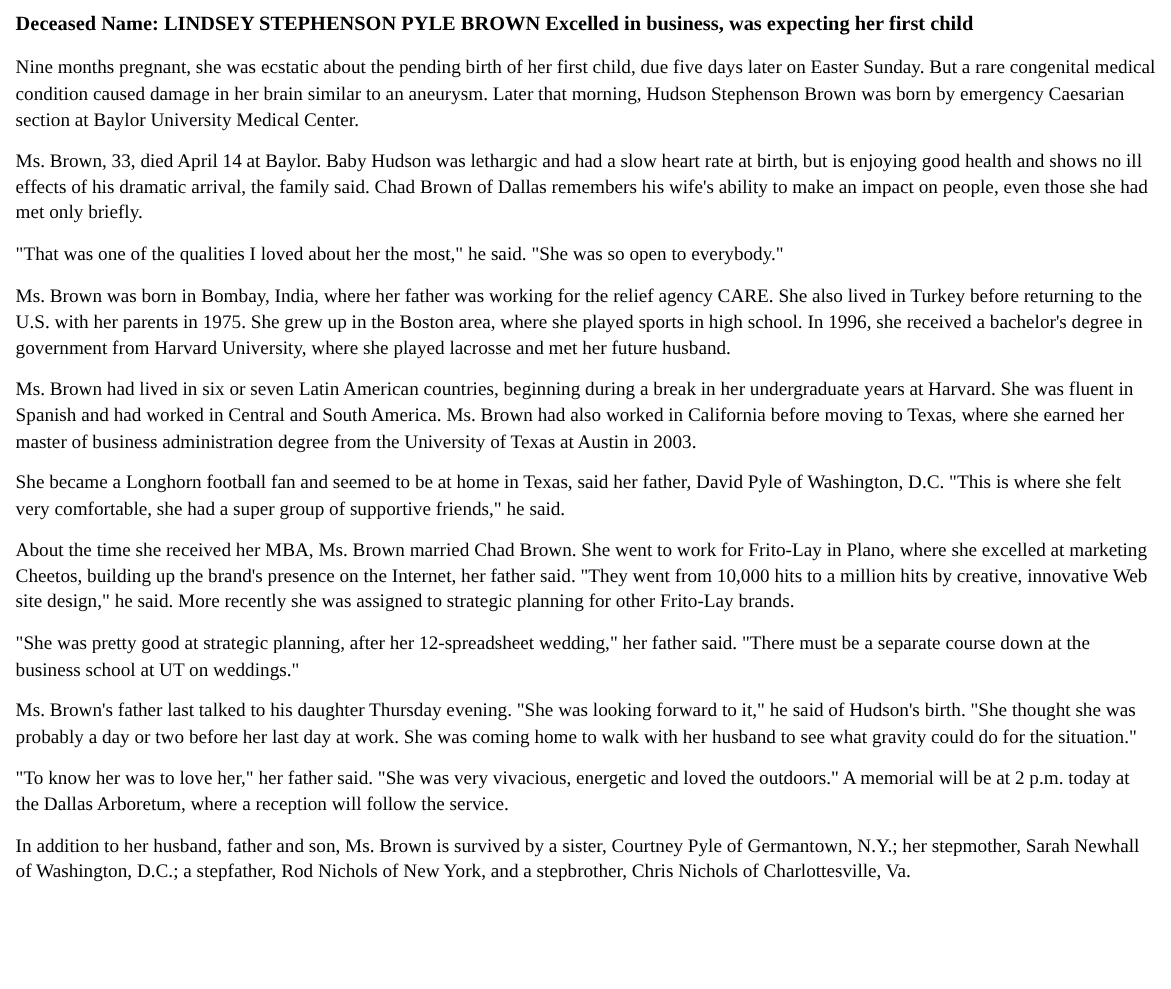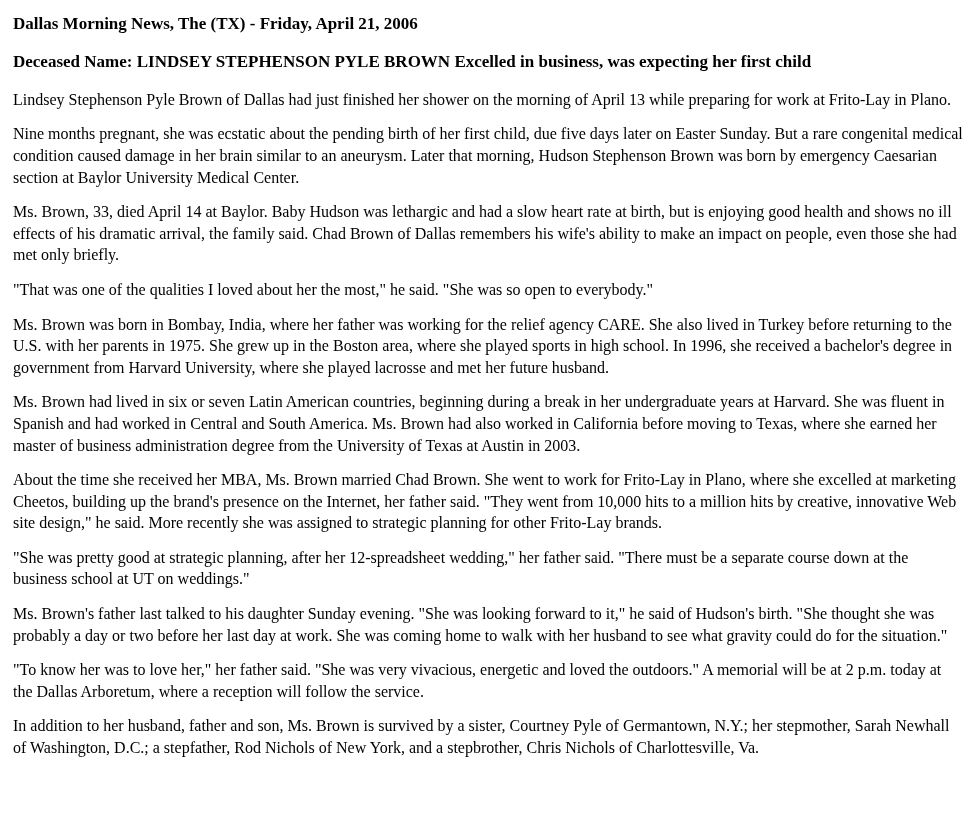--- a/index.html
+++ b/index.html
@@ -31,28 +31,27 @@
   .article-body p {
     font-size: 16px;
     line-height: 1.35;
     margin: 13px 0;
   }
 </style>
 </head>
 <body>
 
 <div class="page">
-  <div class="source-dateline">Dallas Morning News, The (TX) - Friday, April 21, 2006</div>
   <div class="headline">Deceased Name: LINDSEY STEPHENSON PYLE BROWN Excelled in business, was expecting her first child</div>
   <div class="article-body" id="article-body">
-      <p>Lindsey Stephenson Pyle Brown of Dallas had just finished her shower on the morning of April 13 while preparing for work at Frito-Lay in Plano.</p>
       <p>Nine months pregnant, she was ecstatic about the pending birth of her first child, due five days later on Easter Sunday. But a rare congenital medical condition caused damage in her brain similar to an aneurysm. Later that morning, Hudson Stephenson Brown was born by emergency Caesarian section at Baylor University Medical Center.</p>
       <p>Ms. Brown, 33, died April 14 at Baylor. Baby Hudson was lethargic and had a slow heart rate at birth, but is enjoying good health and shows no ill effects of his dramatic arrival, the family said. Chad Brown of Dallas remembers his wife's ability to make an impact on people, even those she had met only briefly.</p>
       <p>"That was one of the qualities I loved about her the most," he said. "She was so open to everybody."</p>
       <p>Ms. Brown was born in Bombay, India, where her father was working for the relief agency CARE. She also lived in Turkey before returning to the U.S. with her parents in 1975. She grew up in the Boston area, where she played sports in high school. In 1996, she received a bachelor's degree in government from Harvard University, where she played lacrosse and met her future husband.</p>
       <p>Ms. Brown had lived in six or seven Latin American countries, beginning during a break in her undergraduate years at Harvard. She was fluent in Spanish and had worked in Central and South America. Ms. Brown had also worked in California before moving to Texas, where she earned her master of business administration degree from the University of Texas at Austin in 2003.</p>
+      <p>She became a Longhorn football fan and seemed to be at home in Texas, said her father, David Pyle of Washington, D.C. "This is where she felt very comfortable, she had a super group of supportive friends," he said.</p>
       <p>About the time she received her MBA, Ms. Brown married Chad Brown. She went to work for Frito-Lay in Plano, where she excelled at marketing Cheetos, building up the brand's presence on the Internet, her father said. "They went from 10,000 hits to a million hits by creative, innovative Web site design," he said. More recently she was assigned to strategic planning for other Frito-Lay brands.</p>
       <p>"She was pretty good at strategic planning, after her 12-spreadsheet wedding," her father said. "There must be a separate course down at the business school at UT on weddings."</p>
-      <p>Ms. Brown's father last talked to his daughter Sunday evening. "She was looking forward to it," he said of Hudson's birth. "She thought she was probably a day or two before her last day at work. She was coming home to walk with her husband to see what gravity could do for the situation."</p>
+      <p>Ms. Brown's father last talked to his daughter Thursday evening. "She was looking forward to it," he said of Hudson's birth. "She thought she was probably a day or two before her last day at work. She was coming home to walk with her husband to see what gravity could do for the situation."</p>
       <p>"To know her was to love her," her father said. "She was very vivacious, energetic and loved the outdoors." A memorial will be at 2 p.m. today at the Dallas Arboretum, where a reception will follow the service.</p>
       <p>In addition to her husband, father and son, Ms. Brown is survived by a sister, Courtney Pyle of Germantown, N.Y.; her stepmother, Sarah Newhall of Washington, D.C.; a stepfather, Rod Nichols of New York, and a stepbrother, Chris Nichols of Charlottesville, Va.</p>
     </div>
 </div>
 
 </body></html>

